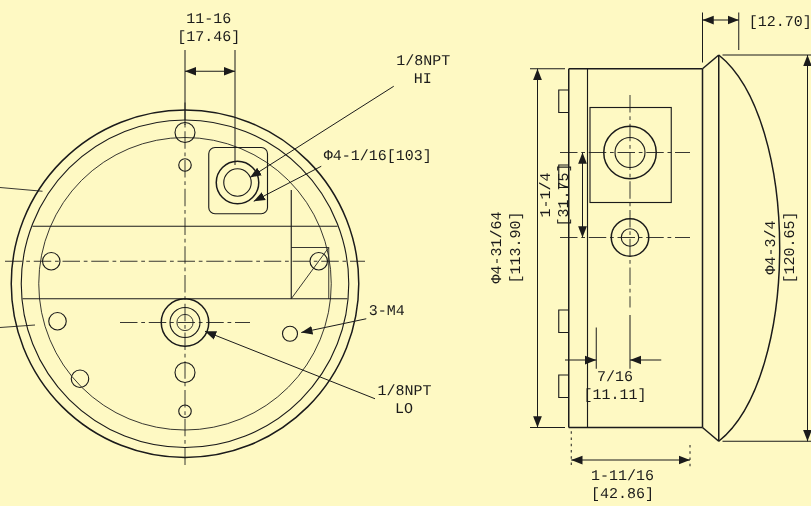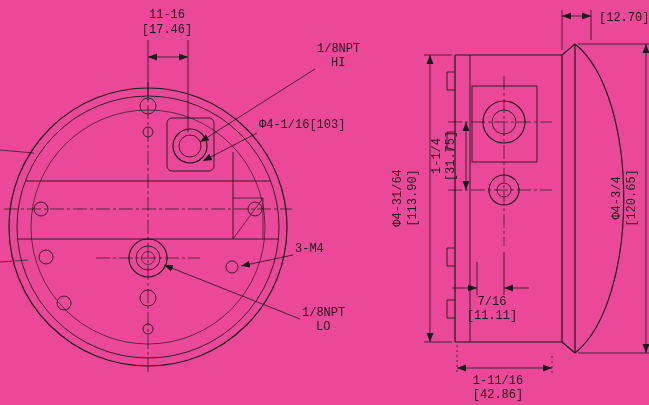--- a/index.html
+++ b/index.html
@@ -1,16 +1,16 @@
 <!DOCTYPE html>
 <html><head>
 <meta charset="utf-8">
 <style>
   html,body{margin:0;padding:0;background:#ffffff;}
-  .sheet{position:relative;width:649px;height:405px;background:#ec4899;overflow:hidden;}
+  .sheet{position:relative;width:649px;height:405px;background:#fef9c3;overflow:hidden;}
   svg{display:block;font-family:"Liberation Mono","DejaVu Sans Mono",monospace;font-size:12px;fill:#1b1b1b;}
   text{white-space:pre;}
   .outline{fill:none;stroke:#1b1b1b;stroke-width:1.2;}
   .med{fill:none;stroke:#1b1b1b;stroke-width:0.9;}
   .thin{fill:none;stroke:#1b1b1b;stroke-width:0.7;}
   .center{fill:none;stroke:#1b1b1b;stroke-width:0.7;stroke-dasharray:14 3 3 3;}
   .dim{fill:none;stroke:#1b1b1b;stroke-width:0.8;}
   .dot{stroke-dasharray:2 3;}
   marker path{fill:#1b1b1b;stroke:none;}
 </style>

